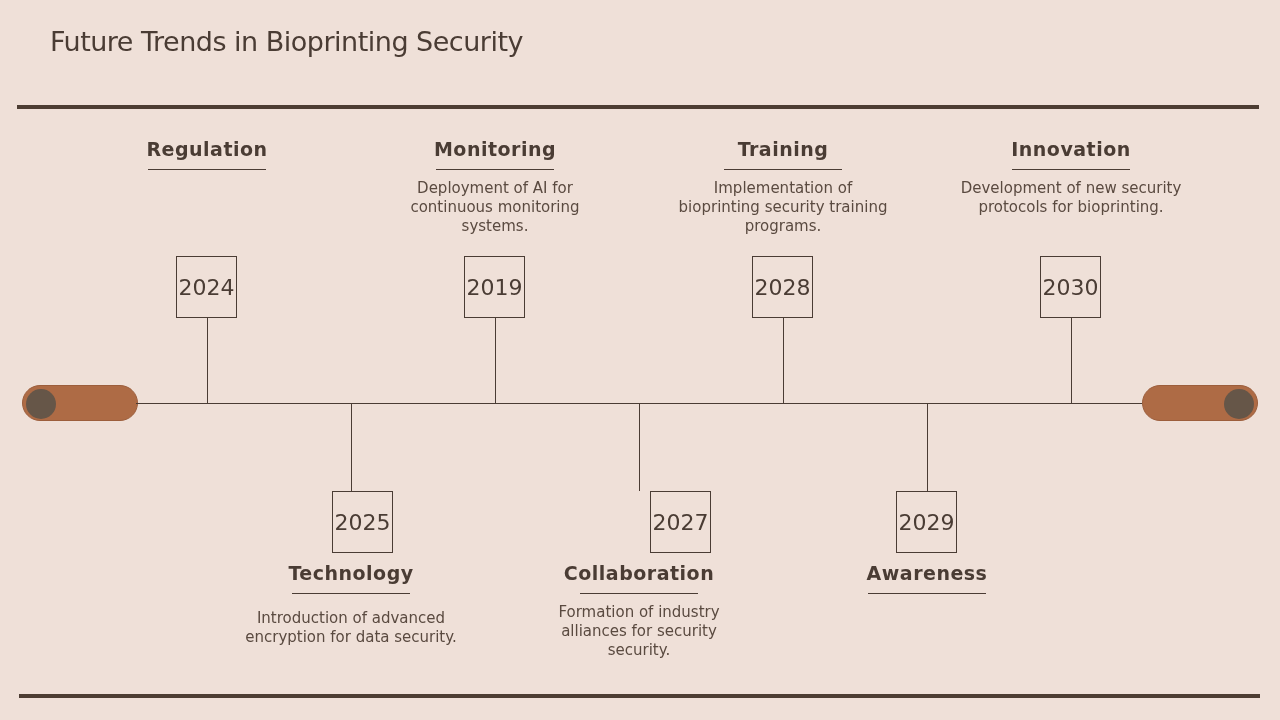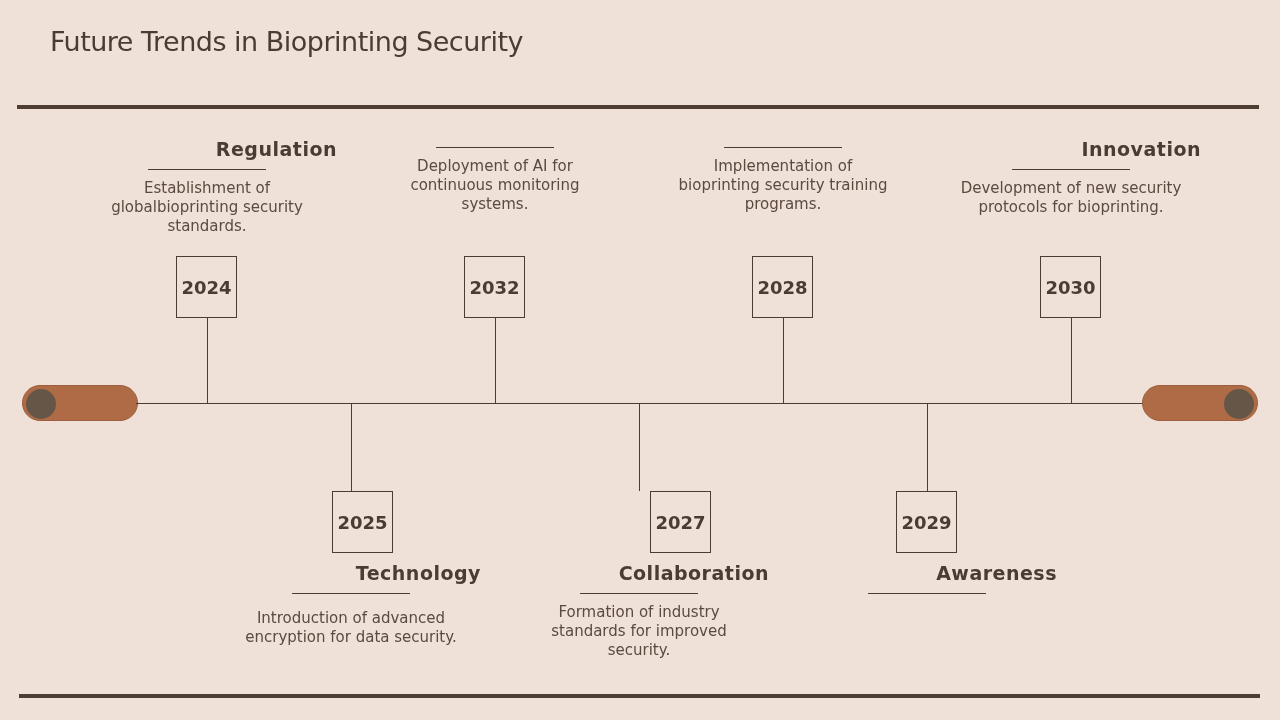--- a/index.html
+++ b/index.html
@@ -6,72 +6,73 @@
   body{width:1280px;height:720px;background:#efe0d8;position:relative;overflow:hidden;font-family:"DejaVu Sans","Liberation Sans",sans-serif;color:#4a3c34;}
   .title{position:absolute;left:50px;top:26px;font-size:27px;font-weight:normal;letter-spacing:-0.5px;color:#4a3c34;}
   .rule-top{position:absolute;left:17px;top:105px;width:1242px;height:4px;background:#4d3d33;}
   .rule-bottom{position:absolute;left:19px;top:694px;width:1241px;height:4px;background:#4d3d33;}
   .axis{position:absolute;left:136px;top:403px;width:1006px;height:1px;background:#4a3c34;}
   .pill{position:absolute;top:385px;width:116px;height:36px;border-radius:18px;background:#ae6b45;border:1px solid #9c5e3c;box-sizing:border-box;}
   .pill .knob{position:absolute;top:3px;width:30px;height:30px;border-radius:50%;background:#665648;}
   .pill.left{left:22px;} .pill.left .knob{left:3px;}
   .pill.right{left:1142px;} .pill.right .knob{right:3px;}
   .event{position:absolute;width:260px;text-align:center;}
-  .event .h{font-weight:bold;font-size:19px;letter-spacing:0.5px;color:#4a3c34;text-align:right;}
+  .event .h{font-weight:bold;font-size:19px;letter-spacing:0.5px;color:#4a3c34;}
   .event .ul{width:118px;height:1px;background:#4a3c34;margin:0 auto;}
   .event .d{font-size:15px;line-height:19px;color:#5a4a40;}
-  .year{position:absolute;width:61px;height:62px;border:1px solid #4a3c34;box-sizing:border-box;display:flex;align-items:center;justify-content:center;font-size:18px;color:#4a3c34;font-weight:bold;}
+  .year{position:absolute;width:61px;height:62px;border:1px solid #4a3c34;box-sizing:border-box;display:flex;align-items:center;justify-content:center;font-size:22px;color:#4a3c34;}
   .vline{position:absolute;width:1px;background:#4a3c34;}
 </style>
 </head>
 <body>
 
 <div class="title">Future Trends in Bioprinting Security</div>
 <div class="rule-top"></div>
 
 <div class="pill left">
     <div class="knob"></div>
   </div>
 <div class="pill right">
     <div class="knob"></div>
   </div>
 <div class="axis"></div>
 
 <div class="event" style="left:77px;top:138px;">
   <div class="h">Regulation</div>
   <div class="ul" style="margin-top:9px;margin-bottom:9px;"></div>
-  <div class="d" style="width:200px;margin:0 auto;">Establishment of globalbioprinting security standards.</div>
 </div>
 <div class="year" style="left:176px;top:256px;">2024</div>
 <div class="vline" style="left:207px;top:318px;height:85px;"></div>
 
 <div class="vline" style="left:351px;top:404px;height:87px;"></div>
 <div class="year" style="left:332px;top:491px;">2025</div>
 <div class="event" style="left:221px;top:562px;">
   <div class="h">Technology</div>
   <div class="ul" style="margin-top:9px;margin-bottom:9px;"></div>
   <div class="d" style="width:230px;margin:15px auto;">Introduction of advanced encryption for data security.</div>
 </div>
 
 <div class="event" style="left:365px;top:138px;">
+  <div class="h">Monitoring</div>
   <div class="ul" style="margin-top:9px;margin-bottom:9px;"></div>
   <div class="d" style="width:180px;margin:0 auto;">Deployment of AI for continuous monitoring systems.</div>
 </div>
-<div class="year" style="left:464px;top:256px;">2032</div>
+<div class="year" style="left:464px;top:256px;">2019</div>
 <div class="vline" style="left:495px;top:318px;height:85px;"></div>
 
 <div class="vline" style="left:639px;top:404px;height:87px;"></div>
 <div class="year" style="left:608px;top:491px;margin-left:42px;">2027</div>
 <div class="event" style="left:509px;top:562px;">
   <div class="h">Collaboration</div>
   <div class="ul" style="margin-top:9px;margin-bottom:9px;"></div>
-  <div class="d" style="width:180px;margin:0 auto;">Formation of industry standards for improved security.</div>
+  <div class="d" style="width:180px;margin:0 auto;">Formation of industry alliances for security security.</div>
 </div>
 
 <div class="event" style="left:653px;top:138px;">
+  <div class="h">Training</div>
   <div class="ul" style="margin-top:9px;margin-bottom:9px;"></div>
   <div class="d" style="width:220px;margin:0 auto;">Implementation of bioprinting security training programs.</div>
 </div>
 <div class="year" style="left:752px;top:256px;">2028</div>
 <div class="vline" style="left:783px;top:318px;height:85px;"></div>
 
 <div class="vline" style="left:927px;top:404px;height:87px;"></div>
 <div class="year" style="left:896px;top:491px;">2029</div>
 <div class="event" style="left:797px;top:562px;">
   <div class="h">Awareness</div>

